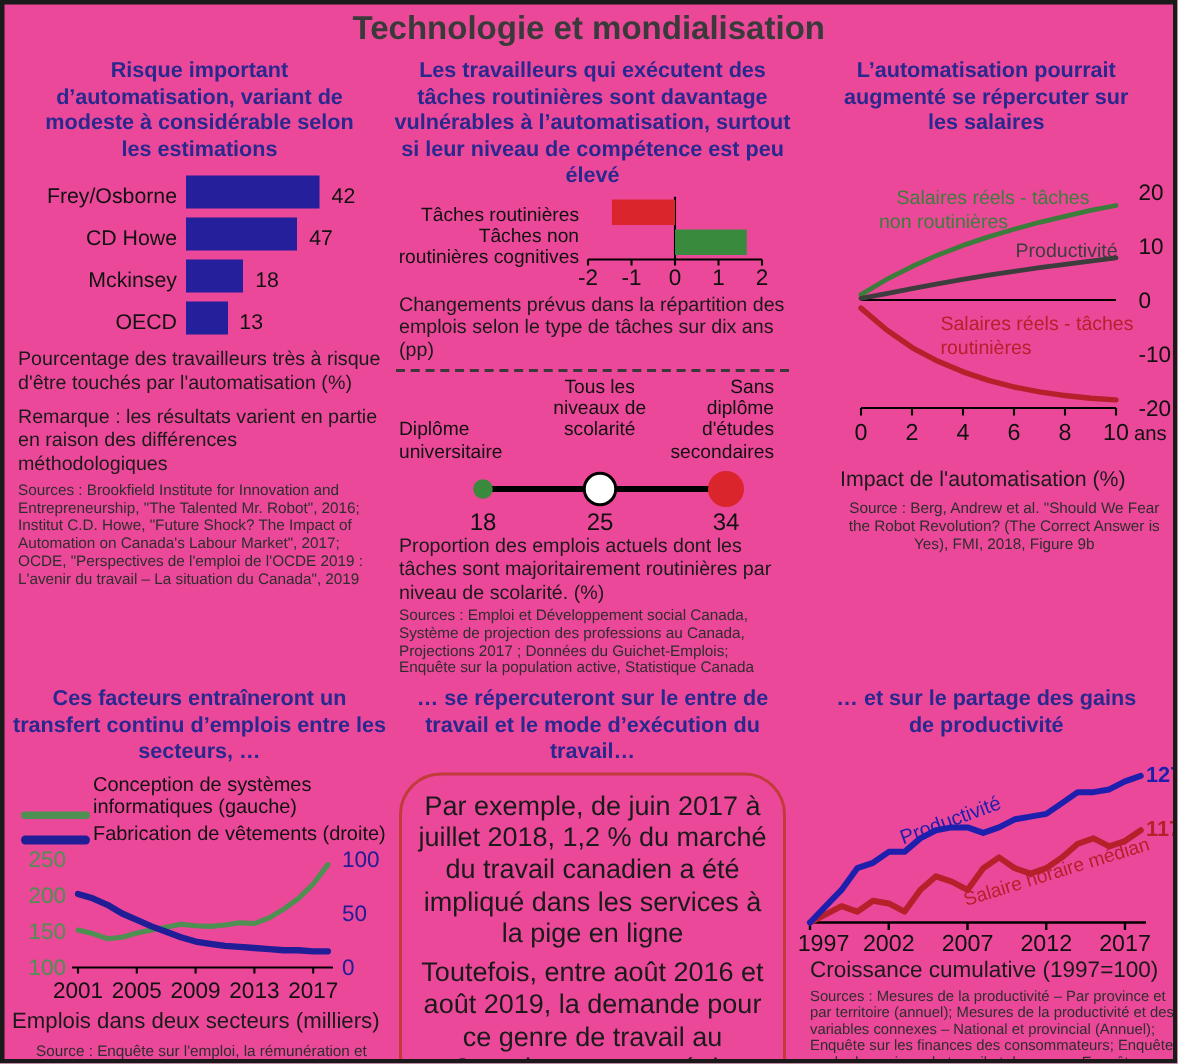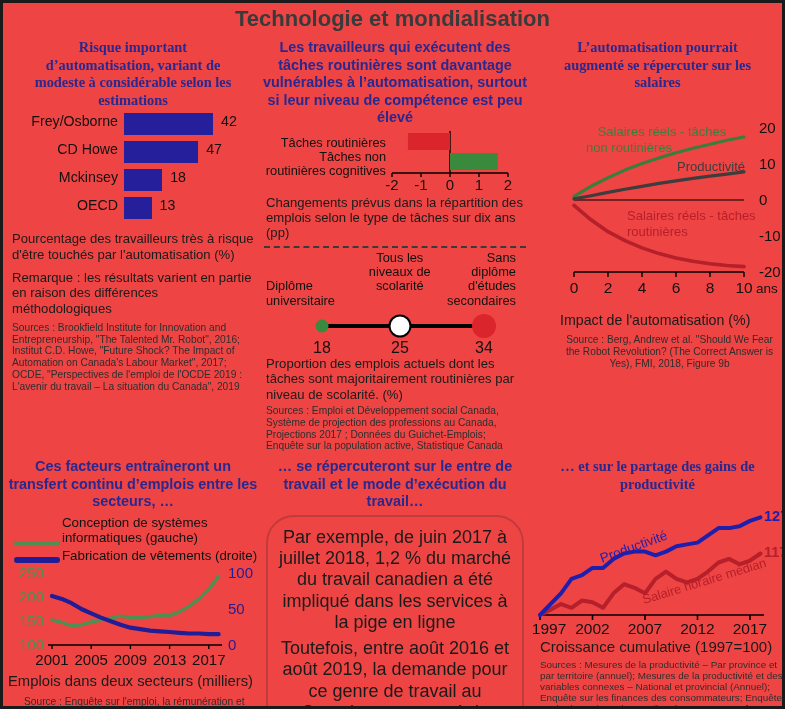--- a/index.html
+++ b/index.html
@@ -1,28 +1,28 @@
 <!DOCTYPE html>
 <html><head>
 <meta charset="utf-8">
 <style>
   html,body{margin:0;padding:0;background:#fff;}
   .frame{
     width:785px;height:709px;box-sizing:border-box;border:3px solid #1a1a1a;
-    background:#ef4444;font-family:"Liberation Sans",sans-serif;overflow:hidden;position:relative;
+    background:#ec4899;font-family:"Liberation Sans",sans-serif;overflow:hidden;position:relative;
   }
   .main-title{text-align:center;font-size:22px;font-weight:bold;color:#3a3a3a;margin:3px 0 1px;}
   .grid{display:grid;grid-template-columns:250px 266px 251px;column-gap:4px;padding:0 5px;}
   .panel{position:relative;min-width:0;}
   .ptitle{color:#28288e;font-weight:bold;font-size:14.4px;text-align:center;line-height:1.22;margin:6px 0 4px;}
-  .ptitle.narrow{padding:0 22px;font-family:Liberation Serif, serif;}
+  .ptitle.narrow{padding:0 22px;}
   .caption{font-size:13.1px;color:#1a1a1a;line-height:1.17;margin:8px 4px 0;}
   .sources{font-size:10.2px;color:#2e2e2e;line-height:1.16;margin:6px 4px 0;}
   
-  .bar-row{display:flex;align-items:flex-start;height:26px;margin:2px 0;}
+  .bar-row{display:flex;align-items:flex-end;height:26px;margin:2px 0;}
   .bar-label{width:110px;text-align:right;padding-right:6px;font-size:14.2px;color:#111;flex:none;}
   .bar{height:22px;background:#251f9b;flex:none;}
   .bar-val{margin-left:8px;font-size:14.2px;color:#111;}
   svg{display:block;}
   
   .dot-labels{display:flex;width:250px;margin:2px 0 0 4px;font-size:12.8px;line-height:1.12;color:#111;}
   .dot-label-left{width:88px;text-align:left;align-self:flex-end;}
   .dot-label-mid{width:96px;text-align:center;}
   .dot-label-right{flex:1;text-align:right;}
   .divider{border-top:2px dashed #3a3a3a;margin:5px 2px 3px;}

